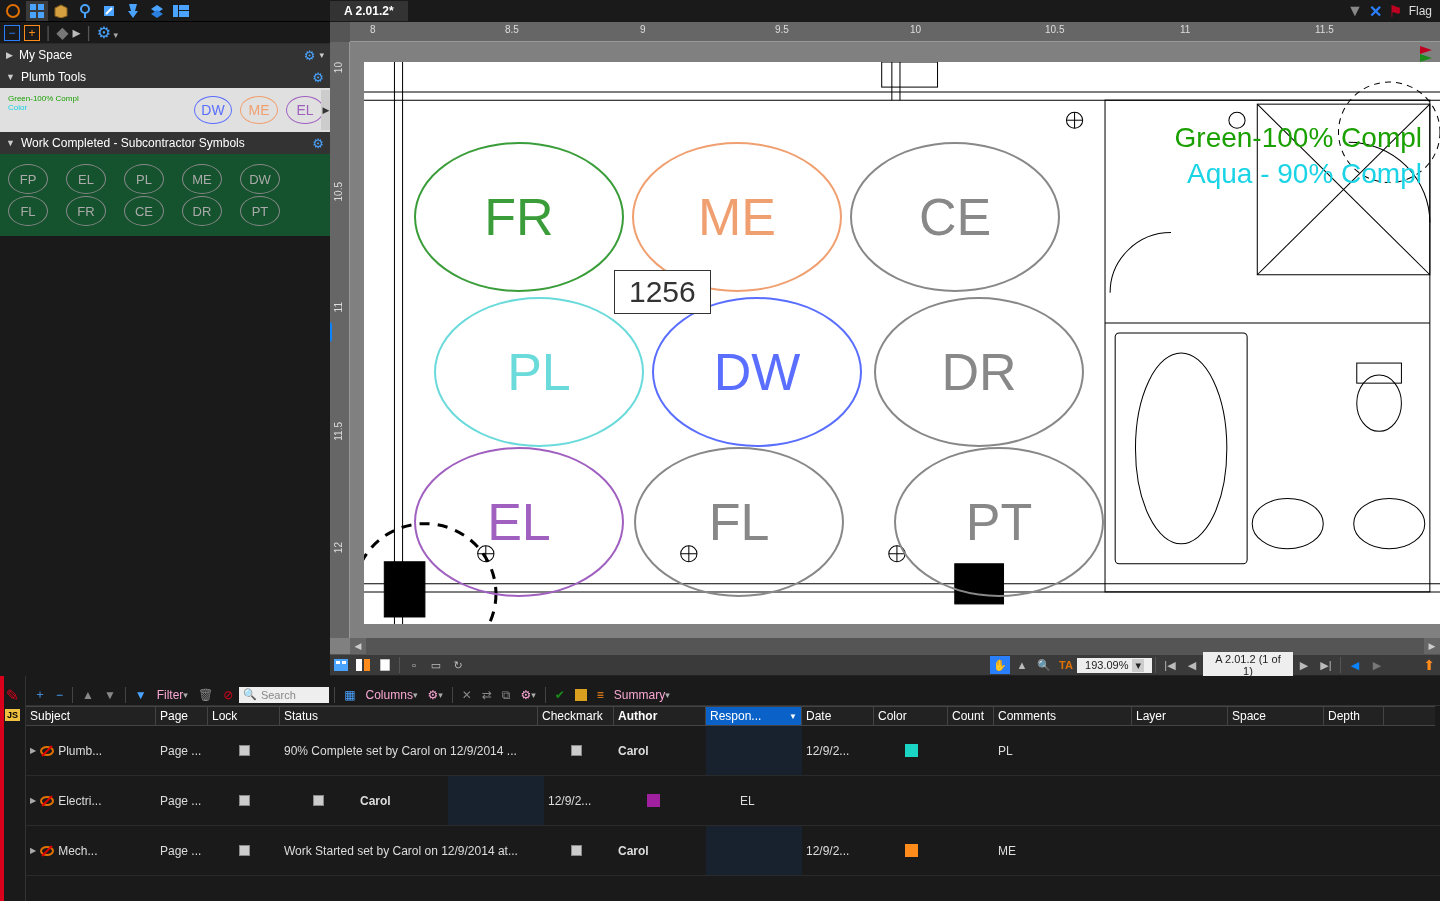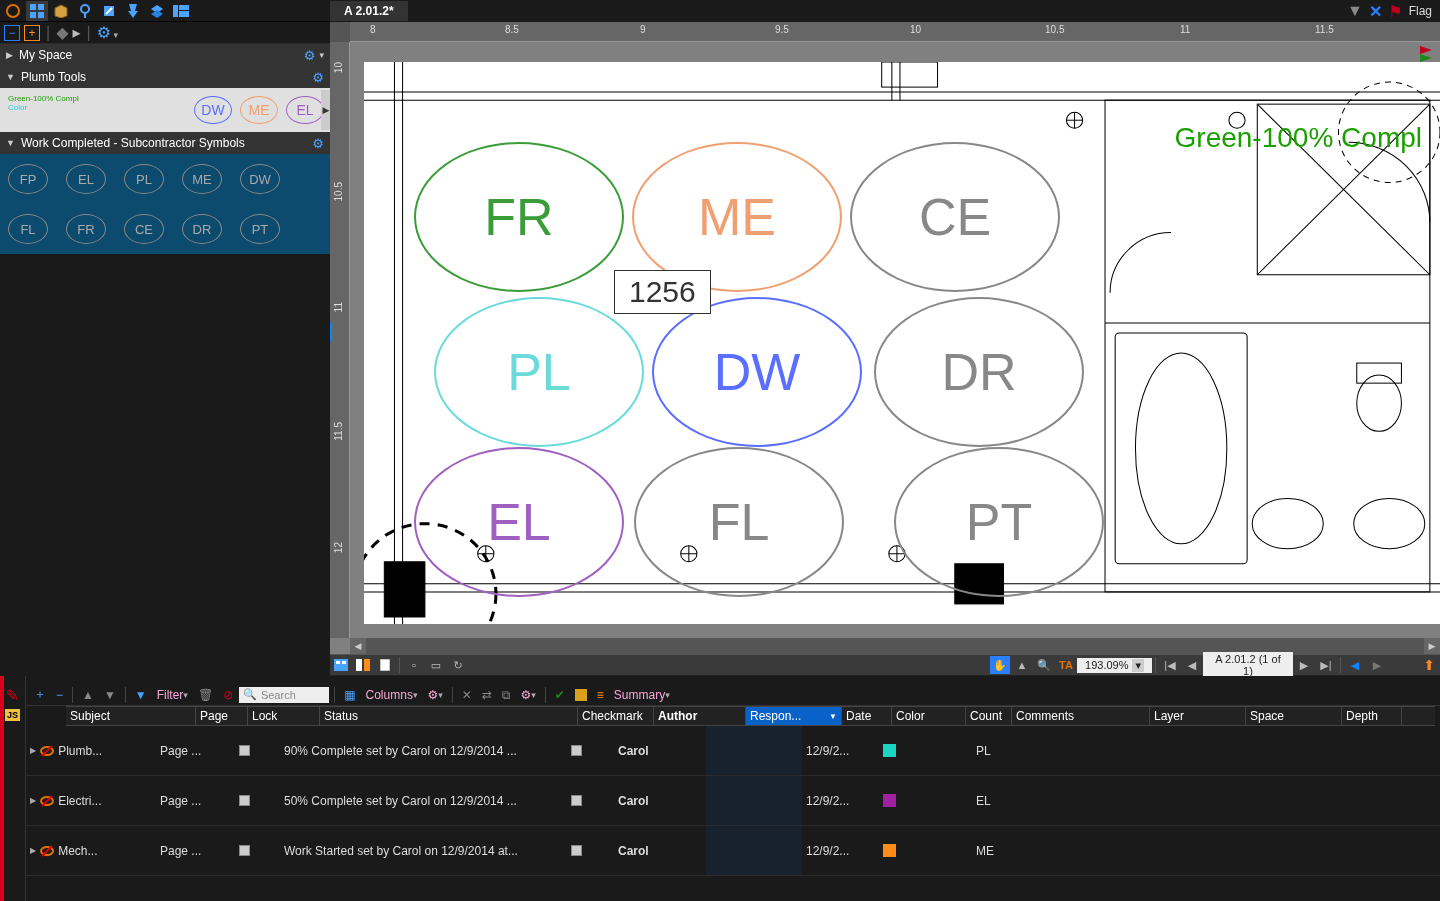--- a/index.html
+++ b/index.html
@@ -20,21 +20,21 @@
 .panel-section-header { height: 22px; background: #333; display: flex; align-items: center; padding: 0 6px; font-size: 12px; color: #fff; }
 .panel-section-header .tri { margin-right: 6px; font-size: 9px; color: #ccc; }
 .panel-section-header .gear { margin-left: auto; color: #4aa3ff; font-size: 13px; }
 .panel-section-header .chev { margin-left: 4px; color: #ccc; font-size: 9px; }
 
 .recent-tools-body { background: #e0e0e0; height: 44px; display: flex; align-items: center; justify-content: flex-end; padding: 0 6px; gap: 8px; position: relative; }
 .recent-tools-body .mini-ellipse { width: 38px; height: 28px; border-radius: 50%; display: flex; align-items: center; justify-content: center; font-size: 14px; font-weight: 500; border: 1.5px solid; }
 .recent-tools-body .legend-tiny { position: absolute; left: 8px; top: 6px; font-size: 8px; }
 .recent-tools-body .arrow { position: absolute; right: -1px; top: 50%; transform: translateY(-50%); width: 10px; height: 40px; background: #ccc; display:flex; align-items:center; justify-content:center; font-size:9px; color:#333;}
 
-.symbols-body { background: #0c4a6e; padding: 10px 8px; display: flex; flex-wrap: wrap; gap: 20px 18px; }
+.symbols-body { background: #14532d; padding: 10px 8px; display: flex; flex-wrap: wrap; gap: 2px 18px; }
 .symbols-body .sym { width: 40px; height: 30px; border: 1.5px solid #888; border-radius: 50%; display: flex; align-items: center; justify-content: center; font-size: 13px; color: #aaa; }
 
 
 .doc-tab-bar { position: absolute; left: 330px; right: 0; top: 0; height: 22px; background: #1a1a1a; display: flex; align-items: center; }
 .doc-tab { height: 20px; padding: 0 14px; background: #333; color: #fff; font-size: 12px; display: flex; align-items: center; font-weight: bold; }
 .doc-tab-bar .right-icons { margin-left: auto; display: flex; align-items: center; gap: 6px; padding-right: 8px; }
 
 
 .canvas-wrap { position: absolute; left: 330px; right: 0; top: 22px; bottom: 247px; background: #808080; overflow: hidden; }
 .ruler-h { position: absolute; left: 20px; right: 0; top: 0; height: 20px; background: #666; border-bottom: 1px solid #999; }
@@ -72,37 +72,37 @@
 .markup-left-strip .icns { display:flex; flex-direction:column; align-items:center; gap:4px; padding-top:10px;}
 
 .tab-strip { position:absolute; left:0; top:0; right:0; height:8px; display:flex; }
 .tab-strip .tab-handle { width:18px; height:8px; background:#2a7fff; margin-left:8px; }
 
 .markup-toolbar { position: absolute; left: 26px; right: 0; top: 8px; height: 22px; background: #1a1a1a; display: flex; align-items: center; gap: 2px; padding-left: 4px; font-size: 12px; border-bottom:1px solid #333;}
 .markup-toolbar .mbtn { padding: 0 4px; height: 18px; display: flex; align-items: center; color: #f9a8d4; }
 .markup-toolbar .search-box { background: #eee; color: #666; height: 16px; display: flex; align-items: center; gap: 4px; padding: 0 4px; font-size: 11px; width: 90px; }
 .markup-toolbar .msep { width: 1px; height: 16px; background: #444; margin: 0 3px; }
 
-.col-headers { position: absolute; left: 26px; right: 5px; top: 30px; height: 20px; background: #222; display: flex; font-size: 12px; border-bottom: 1px solid #444; border-top:1px solid #444;margin-left:40px;}
+.col-headers { position: absolute; left: 26px; right: 5px; top: 30px; height: 20px; background: #222; display: flex; font-size: 12px; border-bottom: 1px solid #444; border-top:1px solid #444;}
 .col-headers .col { border-right: 1px solid #444; padding: 2px 4px; color: #fff; display: flex; align-items: center; overflow:hidden; white-space:nowrap;}
 .col-headers .col.sorted { background: #0a62c9; }
 .col-headers .col.sorted::after { content:" ▼"; font-size:8px; margin-left:auto; padding-left:4px;}
 
 .rows { position: absolute; left: 26px; right: 0; top: 50px; bottom: 0; overflow: hidden; }
 .row { height: 50px; display: flex; align-items: center; font-size: 12px; color: #ddd; border-bottom: 1px solid #2a2a2a; }
 .row .cell { padding: 0 4px; overflow: hidden; white-space: nowrap; text-overflow: ellipsis; height:100%; display:flex; align-items:center;}
 .row .cell.resp { background: rgba(10,98,201,0.12); }
 .chk { width: 11px; height: 11px; background: #ccc; border: 1px solid #888; }
 .color-sw { width: 13px; height: 13px; }
 .row .tri-exp { font-size:8px; color:#aaa; margin-right:4px;}
 .row .rico { width:14px; height:14px; margin-right:4px; display:inline-block;}
 
 
 .w-subj{width:130px;} .w-page{width:52px;} .w-lock{width:72px;} .w-status{width:258px;}
-.w-chk{width:76px;} .w-auth{width:92px;font-weight:bold;} .w-resp{width:96px;} .w-date{width:50px;}
+.w-chk{width:76px;} .w-auth{width:92px;font-weight:bold;} .w-resp{width:96px;} .w-date{width:72px;}
 .w-color{width:74px;} .w-count{width:46px;} .w-comm{width:138px;} .w-layer{width:96px;}
 .w-space{width:96px;} .w-depth{width:60px;}
 
 .gear-icon { color:#4aa3ff; }
 .dd-caret::after{ content:" ▾"; font-size:9px; color:#aaa;}
 </style>
 </head>
 <body>
 
 <div class="top-toolbar">
@@ -312,20 +312,23 @@
         <div class="big-ellipse" style="left: 510px; top: 235px; width: 210px; height: 150px; border: 2.5px solid rgb(136, 136, 136); color: rgb(136, 136, 136);">DR</div>
         <div class="big-ellipse" style="left: 50px; top: 385px; width: 210px; height: 150px; border: 2.5px solid rgb(160, 96, 192); color: rgb(160, 96, 192);">EL</div>
         <div class="big-ellipse" style="left: 270px; top: 385px; width: 210px; height: 150px; border: 2.5px solid rgb(136, 136, 136); color: rgb(136, 136, 136);">FL</div>
         <div class="big-ellipse" style="left: 530px; top: 385px; width: 210px; height: 150px; border: 2.5px solid rgb(136, 136, 136); color: rgb(136, 136, 136);">PT</div>
       </div>
 
     <div class="room-label" style="left:250px;top:208px;">1256</div>
 
     <div class="legend-text" style="right:18px;top:60px;">
       <span style="color:#1aa000">Green-100% Compl</span>
+    </div>
+    <div class="legend-text" style="right:18px;top:96px;">
+      <span style="color:#1ad4e6">Aqua -  90% Compl</span>
     </div>
   </div>
 
   <div class="hscroll">
     <div class="arrow" style="left:0">◀</div>
     <div class="arrow" style="right:0">▶</div>
   </div>
 
   <div style="position:absolute;right:4px;top:24px;">
     <svg width="16" height="16">
@@ -472,21 +475,20 @@
       </div>
       <div class="row">
         <div class="cell w-subj"><span class="tri-exp">▶</span><span class="rico"><svg width="14" height="14">
               <ellipse cx="7" cy="7" rx="6" ry="4" fill="none" stroke="#e07000" stroke-width="2"></ellipse>
               <line x1="2" y1="12" x2="12" y2="2" stroke="#d00" stroke-width="2"></line>
             </svg></span>Electri...</div>
         <div class="cell w-page">Page ...</div>
         <div class="cell w-lock" style="justify-content:center">
           <span class="chk"></span>
         </div>
-        <div class="cell w-status">50% Complete set by Carol on 12/9/2014 ...</div>
         <div class="cell w-chk" style="justify-content:center">
           <span class="chk"></span>
         </div>
         <div class="cell w-auth">Carol</div>
         <div class="cell w-resp resp"></div>
         <div class="cell w-date">12/9/2...</div>
         <div class="cell w-color" style="justify-content:center">
           <span class="color-sw" style="background:#a020a0"></span>
         </div>
         <div class="cell w-count"></div>

